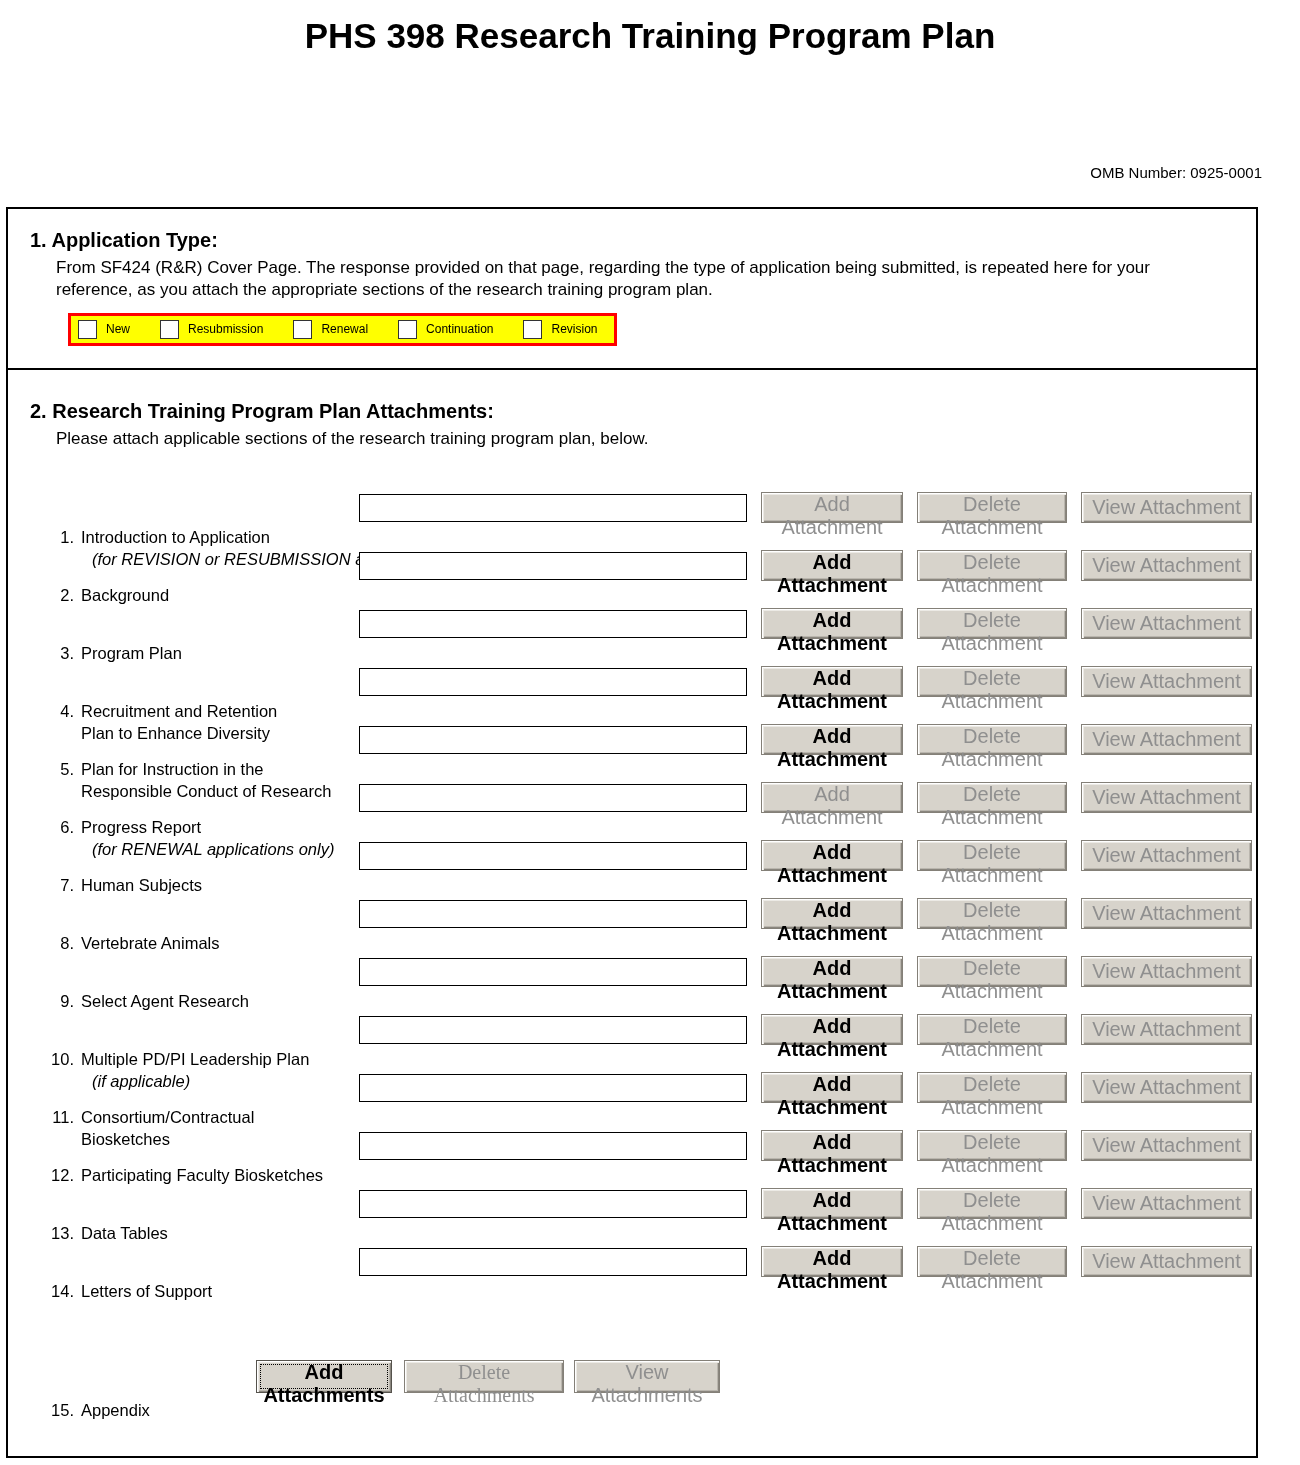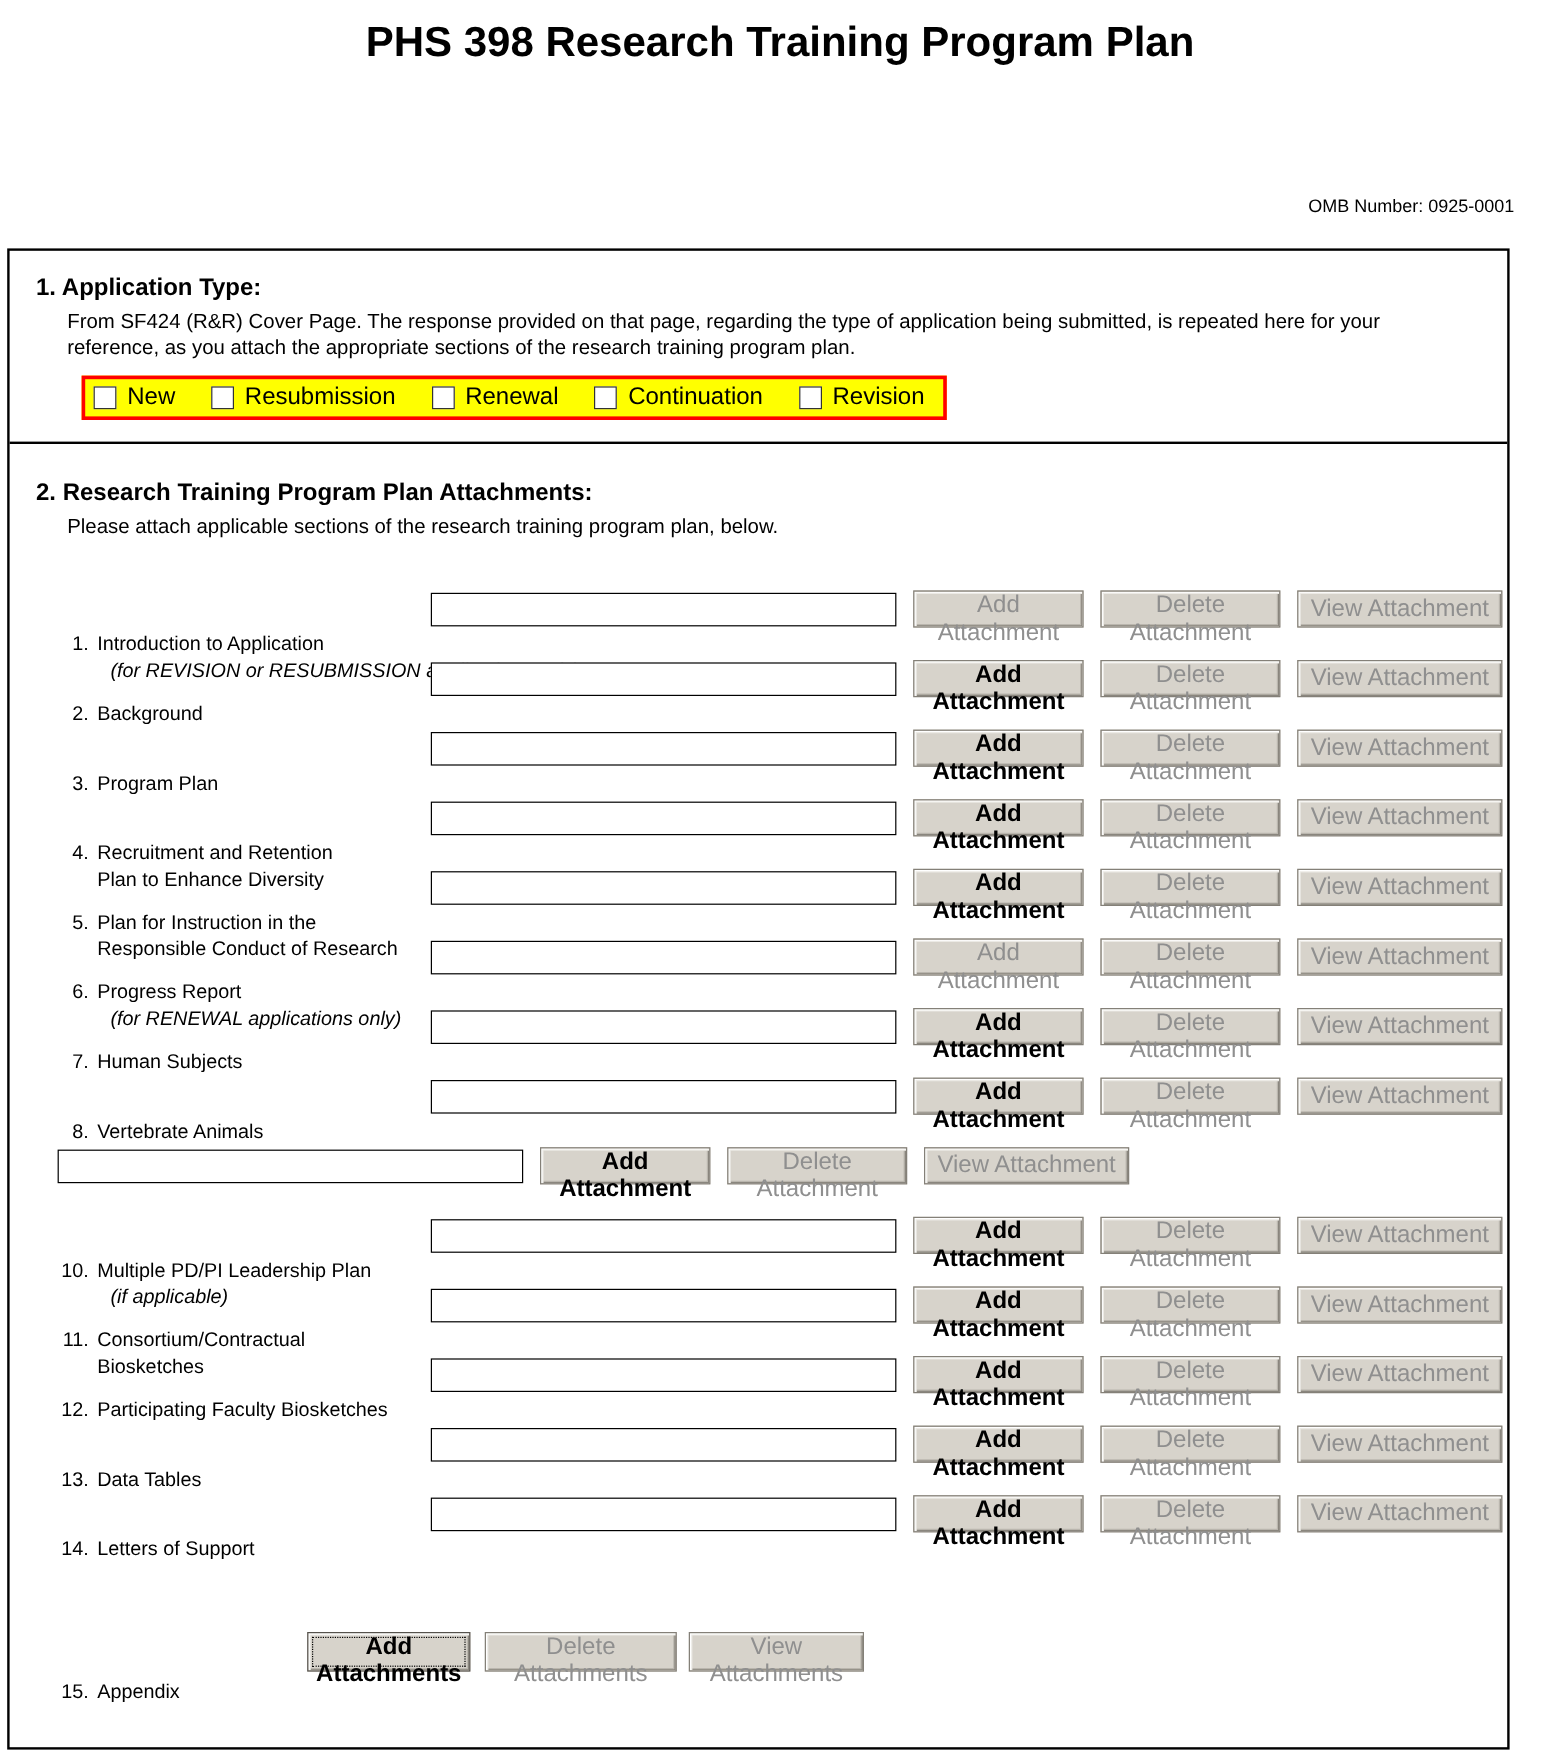--- a/index.html
+++ b/index.html
@@ -33,21 +33,21 @@
   .desc { margin: 5px 0 0 26px; font-size: 17px; line-height: 1.32; width: 1150px; }
 
   .checkbox-bar {
     display: inline-flex; align-items: center;
     margin: 11px 0 0 38px;
     background: #ffff00;
     border: 3px solid #ff0000;
     padding: 4px 16px 4px 7px;
     gap: 30px;
   }
-  .cb-item { display: inline-flex; align-items: center; gap: 9px; font-size: 20px; }
+  .cb-item { display: inline-flex; align-items: center; gap: 9px; font-size: 12px; }
   .cb-box {
     width: 19px; height: 19px; flex: none;
     background: #fff; border: 1px solid #333; display: inline-block;
   }
 
   #attachment-rows { margin-top: 42px; }
 
   .att-row { display: flex; align-items: flex-start; padding-left: 18px; height: 58px; }
   .att-label {
     width: 311px; flex: none;
@@ -78,21 +78,21 @@
   .btn3d:disabled { color: #8f8f8f; font-weight: normal; cursor: default; }
 
   .btn-add { width: 142px; }
   .btn-del { width: 150px; }
   .btn-view { width: 171px; }
 
   .appendix-row { margin-top: 56px; }
   .appendix-row .att-label { width: 208px; padding-top: 8px; }
   .appendix-row .btn3d { height: 33px; }
   .btn-apx-add { width: 136px; margin-left: 0; }
-  .btn-apx-del { width: 160px; margin-left: 12px; }
+  .btn-apx-del { width: 160px; margin-left: 12px; font-family: Liberation Serif, serif; }
   .btn-apx-view { width: 146px; margin-left: 10px; }
   .focused { outline: 1px dotted #000; outline-offset: -5px; border-color: #55524c; }
 </style>
 </head>
 <body>
 
 <div class="page">
 
   <h1 class="page-title">PHS 398 Research Training Program Plan</h1>
 
@@ -238,20 +238,26 @@
       </div>
 
     </div>
     <input type="text" class="att-field" value="" style="">
     <button class="btn3d btn-add">Add Attachment</button>
     <button class="btn3d btn-del" disabled="">Delete Attachment</button>
     <button class="btn3d btn-view" disabled="">View Attachment</button>
   </div>
 
   <div class="att-row">
+    <div class="att-label">
+      <div class="lbl-line1">
+        <span class="num">9.</span><span class="lbl">Select Agent Research</span>
+      </div>
+
+    </div>
     <input type="text" class="att-field" value="" style="">
     <button class="btn3d btn-add">Add Attachment</button>
     <button class="btn3d btn-del" disabled="">Delete Attachment</button>
     <button class="btn3d btn-view" disabled="">View Attachment</button>
   </div>
 
   <div class="att-row">
     <div class="att-label">
       <div class="lbl-line1">
         <span class="num">10.</span><span class="lbl">Multiple PD/PI Leadership Plan</span>

